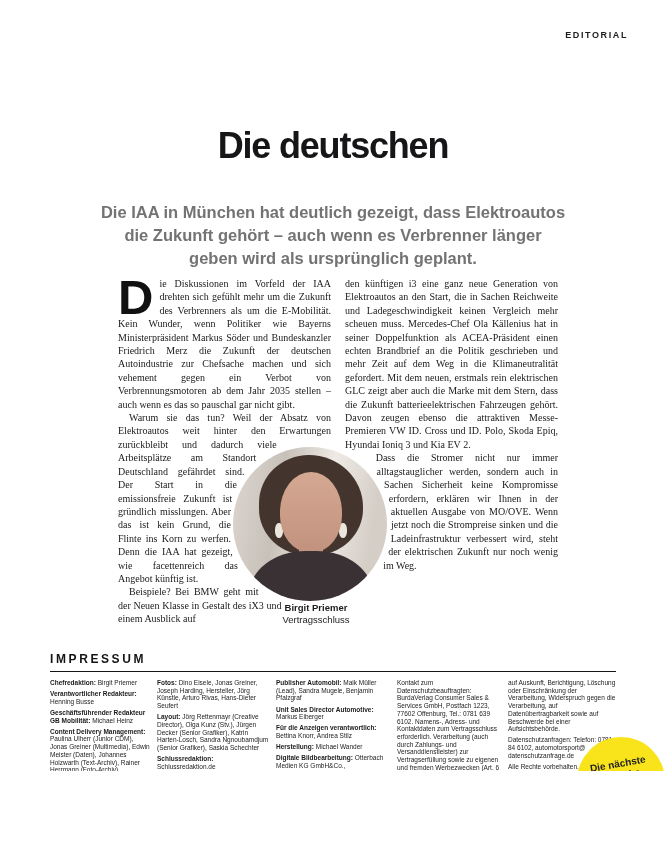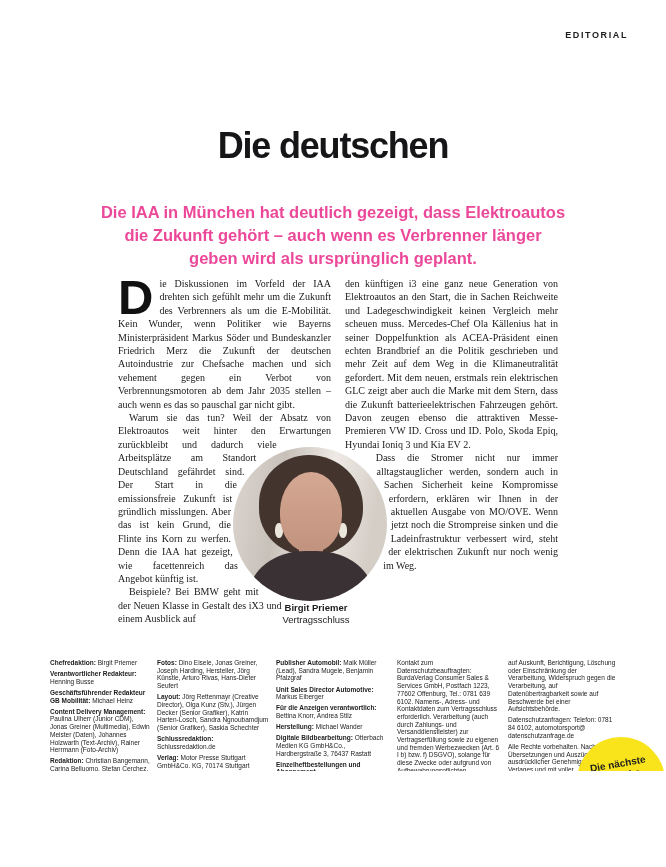--- a/index.html
+++ b/index.html
@@ -6,21 +6,21 @@
   .page{position:relative;width:666px;height:771px;background:#ffffff;overflow:hidden;
         font-family:"Liberation Sans",sans-serif;color:#1c1c1e;}
 
   .kicker{position:absolute;top:30px;right:38px;font-size:9px;font-weight:bold;
           letter-spacing:1.6px;color:#1c1c1e;}
 
   .headline{position:absolute;top:99px;left:0;width:666px;text-align:center;
             font-weight:bold;font-size:36px;line-height:45px;letter-spacing:-1.2px;color:#161618;}
 
   .standfirst{position:absolute;top:201px;left:98px;width:470px;text-align:center;
-              font-weight:bold;font-size:16.5px;line-height:23px;color:#ec4899;}
+              font-weight:bold;font-size:16.5px;line-height:23px;color:#737373;}
 
   .body{position:absolute;top:277px;left:118px;width:440px;display:flex;gap:14px;
         font-family:"Liberation Serif",serif;font-size:10px;line-height:13.4px;
         text-align:justify;color:#191919;hyphens:auto;}
   .col{flex:1 1 0;min-width:0;}
   .spacer-l{float:right;width:100px;height:328px;
             shape-outside:circle(80px at 79px 247px);}
   .spacer-r{float:left;width:46px;height:328px;
             shape-outside:circle(80px at -34px 247px);}
   .body-p{margin:0;}
@@ -103,20 +103,21 @@
     <div class="p-neck"></div>
     <div class="p-torso"></div>
   </div>
 
   <div class="caption">
     <span class="caption-name">Birgit Priemer</span>
     <span class="caption-role">Vertragsschluss</span>
   </div>
 
   <div class="impressum">
+    <h2 class="imp-title">IMPRESSUM</h2>
     <div class="imp-cols">
       <div class="imp-col">
           <p class="imp-p"><b>Chefredaktion:</b> Birgit Priemer</p>
           <p class="imp-p"><b>Verantwortlicher Redakteur:</b> Henning Busse</p>
           <p class="imp-p"><b>Geschäftsführender Redakteur GB Mobilität:</b> Michael Heinz</p>
           <p class="imp-p"><b>Content Delivery Management:</b> Paulina Ulherr (Junior CDM), Jonas Greiner (Multimedia), Edwin Meister (Daten), Johannes Holzwarth (Text-Archiv), Rainer Herrmann (Foto-Archiv)</p>
           <p class="imp-p"><b>Redaktion:</b> Christian Bangemann, Carina Belluomo, Stefan Cerchez, Jens Dralle, Dirk Gulde, Stefan Helmreich, Clemens Hirschfeld, Heinrich Lingner, Johannes Köbler, Michael von Maydell, Jörn Thomas, Sandro Vitale, Andrea Weller, Sascha Wölfel</p>
         </div>
       <div class="imp-col">
           <p class="imp-p"><b>Fotos:</b> Dino Eisele, Jonas Greiner, Joseph Harding, Hersteller, Jörg Künstle, Arturo Rivas, Hans-Dieter Seufert</p>

